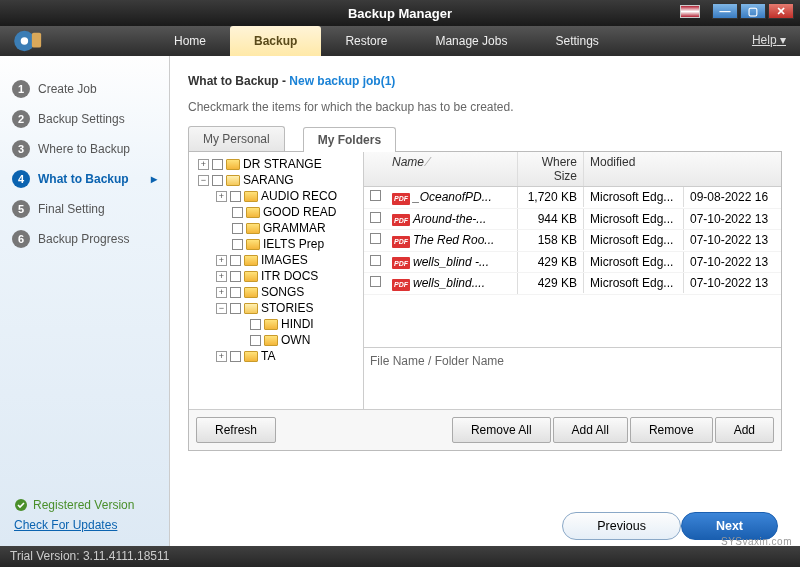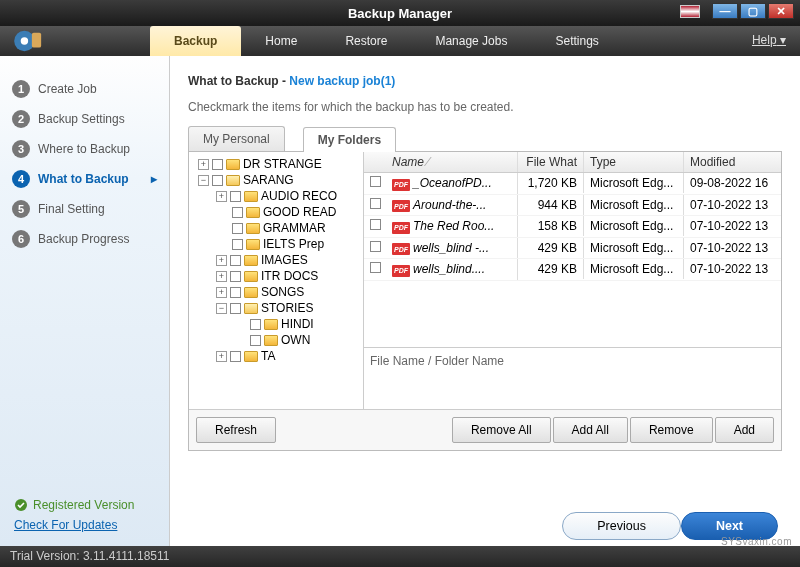--- a/index.html
+++ b/index.html
@@ -100,22 +100,22 @@
 
 <div class="menubar">
   <div class="logo">
     <svg viewBox="0 0 40 28">
         <circle cx="14" cy="14" r="11" fill="#3b7db5"></circle>
         <circle cx="14" cy="14" r="4" fill="#fff"></circle>
         <rect x="22" y="5" width="10" height="16" rx="2" fill="#d9a85a"></rect>
       </svg>
   </div>
   <div class="mitems">
+    <div class="mitem">Home</div>
     <div class="mitem active">Backup</div>
-    <div class="mitem">Home</div>
     <div class="mitem">Restore</div>
     <div class="mitem">Manage Jobs</div>
     <div class="mitem">Settings</div>
   </div>
   <div class="help"><span>Help</span> ▾</div>
 </div>
 
 <div class="body">
 
   <div class="sidebar">
@@ -263,22 +263,21 @@
               <span class="fld"></span>
               <span>TA</span>
             </div>
           </div>
 
         <div class="filepane">
           <div class="filelist">
             <div class="fhdr">
               <div class="col-cb"></div>
               <div class="col-name">Name</div>
-              <div class="col-size">File What</div>
-              <div class="col-type">Type</div>
+              <div class="col-size">Where Size</div>
               <div class="col-mod">Modified</div>
             </div>
             <div id="filelist-rows">
                 <div class="frow">
                   <div class="col-cb"><span class="cb"></span></div>
                   <div class="col-name"><span class="pdfico">PDF</span><span>_OceanofPD...</span></div>
                   <div class="col-size">1,720 KB</div>
                   <div class="col-type">Microsoft Edg...</div>
                   <div class="col-mod">09-08-2022 16</div>
                 </div>

